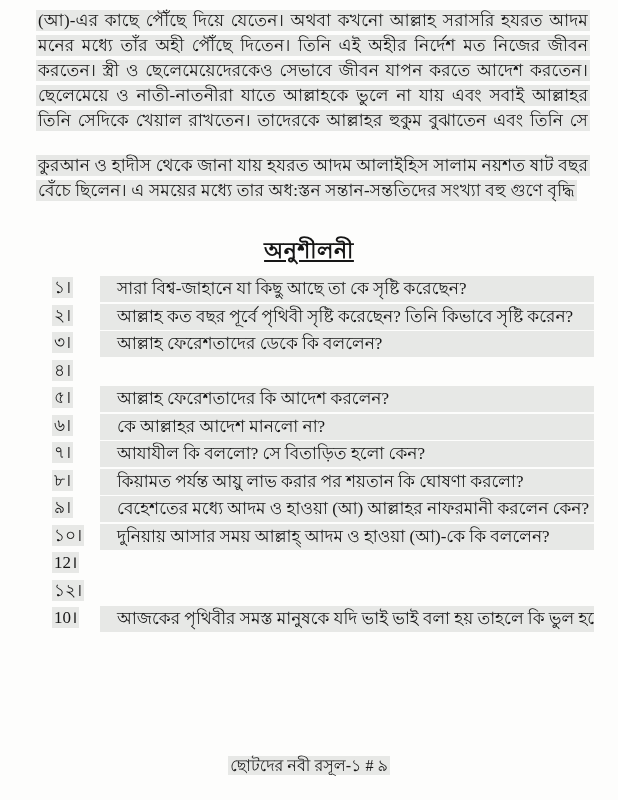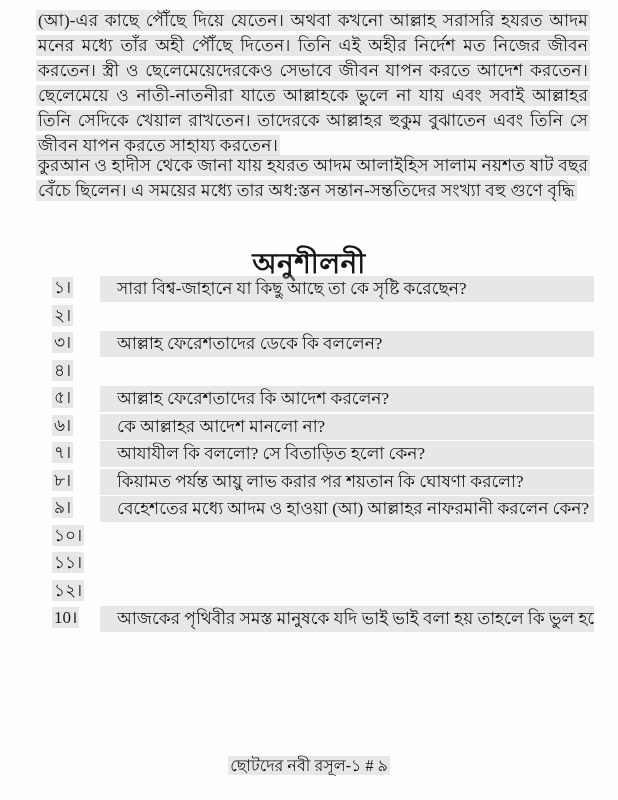--- a/index.html
+++ b/index.html
@@ -36,27 +36,28 @@
     text-align: justify;
     text-align-last: justify;
   }
   .line span, .q-text, .footer span, .q-num span {
     background: rgba(190, 192, 188, 0.35); 
     box-decoration-break: clone;
     padding: 1px 2px;
   }
   .heading {
     position: absolute;
-    top: 242px;
+    top: 233px;
     left: 0;
     width: 100%;
     text-align: center;
-    font-size: 28px;
+    font-size: 22px;
     font-weight: bold;
     letter-spacing: 0.5px;
+    text-decoration: underline;
   }
   .questions {
     position: absolute;
     top: 276px;
     left: 36px;
     right: 24px;
   }
   .q-row {
     display: flex;
     align-items: flex-start;
@@ -90,39 +91,39 @@
 <body>
 
 <div class="page">
 
   <div class="text-block" style="top:8px;">
     <div class="line justify"><span>(আ)-এর কাছে পৌঁছে দিয়ে যেতেন। অথবা কখনো আল্লাহ সরাসরি হযরত আদম (আ)-এর</span></div>
     <div class="line justify"><span>মনের মধ্যে তাঁর অহী পৌঁছে দিতেন। তিনি এই অহীর নির্দেশ মত নিজের জীবন যাপন</span></div>
     <div class="line justify"><span>করতেন। স্ত্রী ও ছেলেমেয়েদেরকেও সেভাবে জীবন যাপন করতে আদেশ করতেন। তাঁর</span></div>
     <div class="line justify"><span>ছেলেমেয়ে ও নাতী-নাতনীরা যাতে আল্লাহকে ভুলে না যায় এবং সবাই আল্লাহর হুকুম মত চলে</span></div>
     <div class="line justify"><span>তিনি সেদিকে খেয়াল রাখতেন। তাদেরকে আল্লাহর হুকুম বুঝাতেন এবং তিনি সে অনুযায়ী</span></div>
-    <div class="line"><span>জীবন যাপন করতে সাহায্য করতেন।</span></div>
   </div>
 
   <div class="text-block" style="top:153px;">
     <div class="line justify"><span>কুরআন ও হাদীস থেকে জানা যায় হযরত আদম আলাইহিস সালাম নয়শত ষাট বছর পৃথিবীতে</span></div>
     <div class="line"><span>বেঁচে ছিলেন। এ সময়ের মধ্যে তার অধ:স্তন সন্তান-সন্ততিদের সংখ্যা বহু গুণে বৃদ্ধি পেয়েছিল।</span></div>
   </div>
 
   <div class="heading">
     <span style="background:none;">অনুশীলনী</span>
   </div>
 
   <div class="questions">
     <div class="q-row">
       <div class="q-num"><span>১।</span></div>
       <div class="q-text">সারা বিশ্ব-জাহানে যা কিছু আছে তা কে সৃষ্টি করেছেন?</div>
     </div>
     <div class="q-row">
       <div class="q-num"><span>২।</span></div>
+      <div class="q-text">আল্লাহ কত বছর পূর্বে পৃথিবী সৃষ্টি করেছেন? তিনি কিভাবে সৃষ্টি করেন?</div>
     </div>
     <div class="q-row">
       <div class="q-num"><span>৩।</span></div>
       <div class="q-text">আল্লাহ ফেরেশতাদের ডেকে কি বললেন?</div>
     </div>
     <div class="q-row">
       <div class="q-num"><span>৪।</span></div>
     </div>
     <div class="q-row">
       <div class="q-num"><span>৫।</span></div>
@@ -139,23 +140,24 @@
     <div class="q-row">
       <div class="q-num"><span>৮।</span></div>
       <div class="q-text">কিয়ামত পর্যন্ত আয়ু লাভ করার পর শয়তান কি ঘোষণা করলো?</div>
     </div>
     <div class="q-row">
       <div class="q-num"><span>৯।</span></div>
       <div class="q-text">বেহেশতের মধ্যে আদম ও হাওয়া (আ) আল্লাহর নাফরমানী করলেন কেন?</div>
     </div>
     <div class="q-row">
       <div class="q-num"><span>১০।</span></div>
+      <div class="q-text">দুনিয়ায় আসার সময় আল্লাহ্ আদম ও হাওয়া (আ)-কে কি বললেন?</div>
     </div>
     <div class="q-row">
-      <div class="q-num"><span>১১।</span></div>
+      <div class="q-num"><span>12।</span></div>
     </div>
     <div class="q-row">
       <div class="q-num"><span>১২।</span></div>
     </div>
     <div class="q-row">
       <div class="q-num"><span>10।</span></div>
       <div class="q-text">আজকের পৃথিবীর সমস্ত মানুষকে যদি ভাই ভাই বলা হয় তাহলে কি ভুল হবে? কেন?</div>
     </div>
   </div>
 

